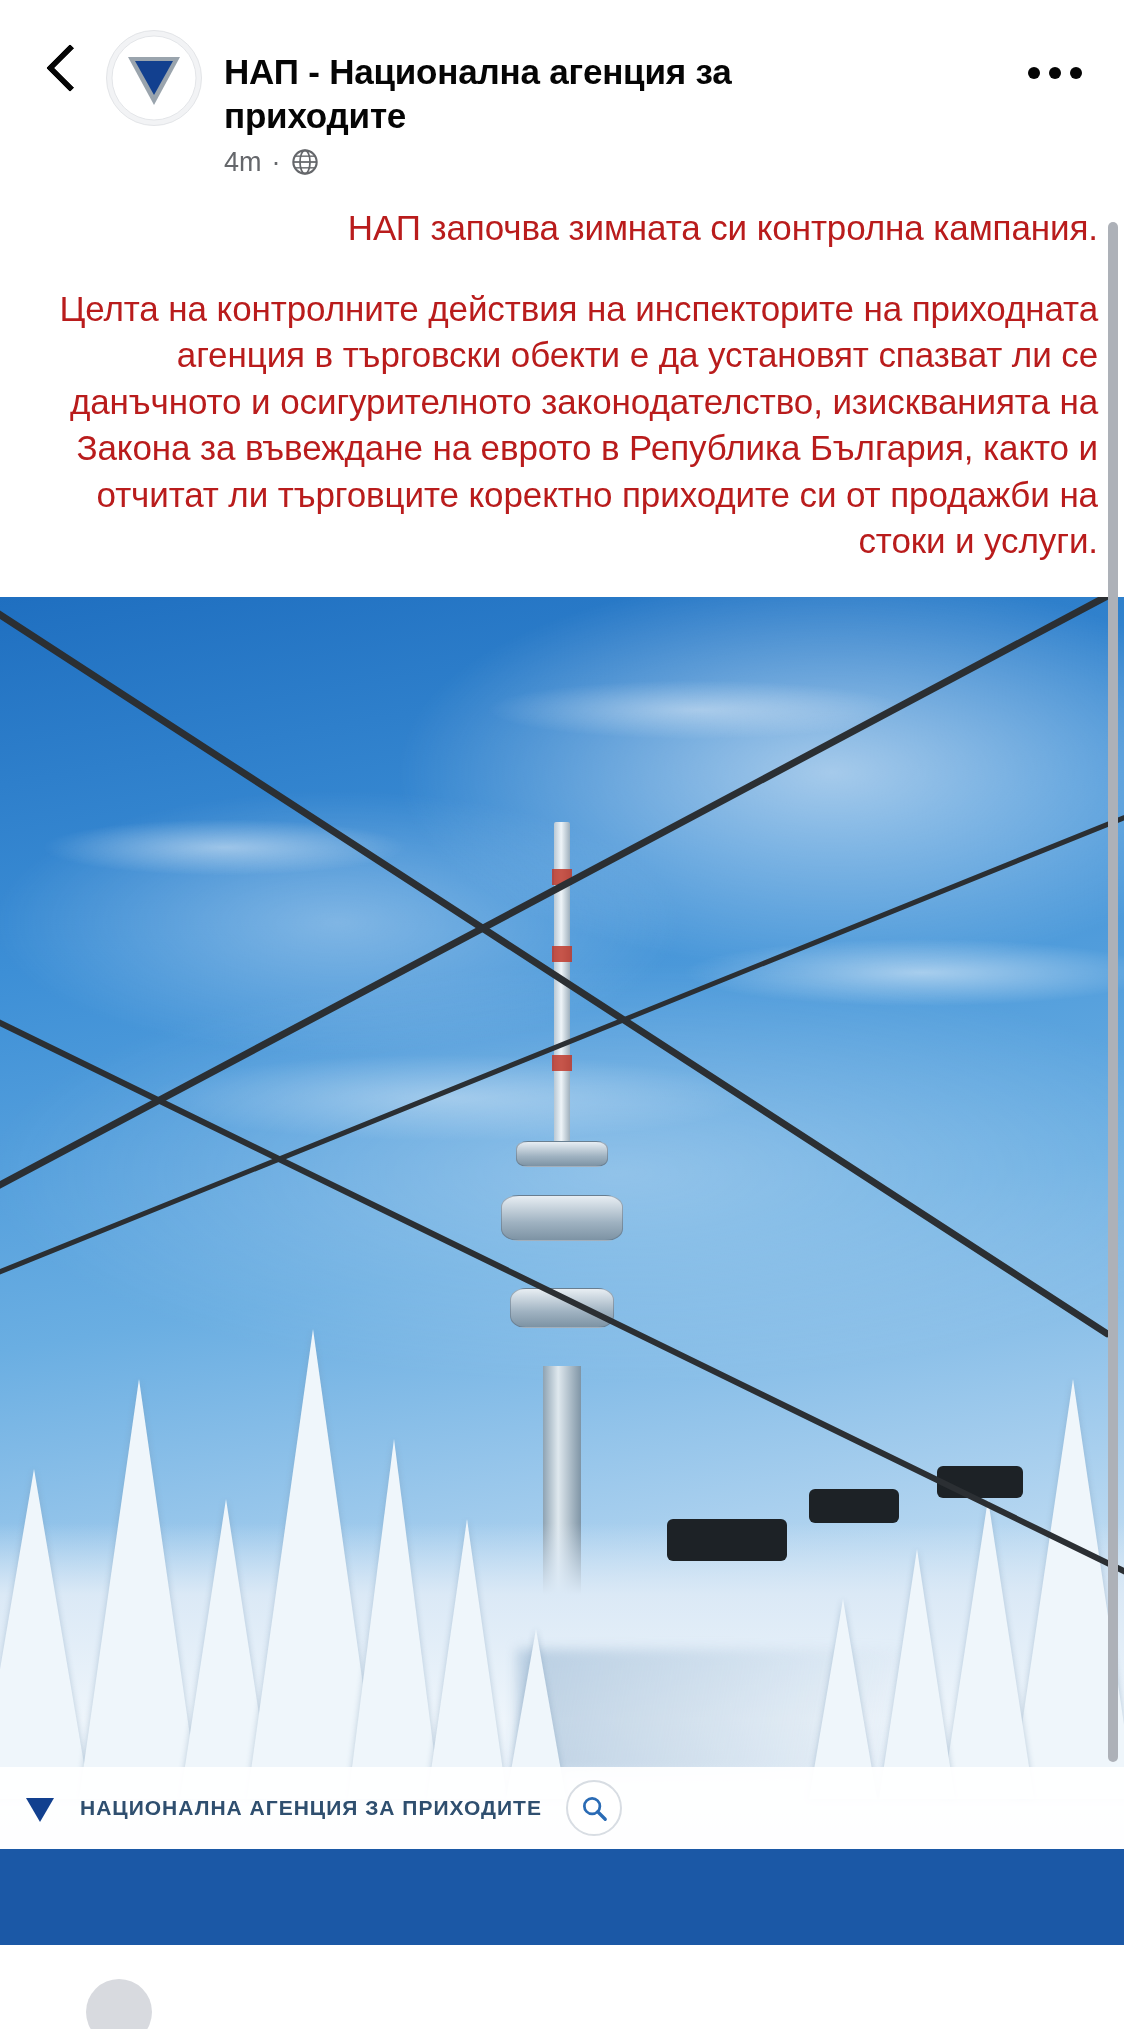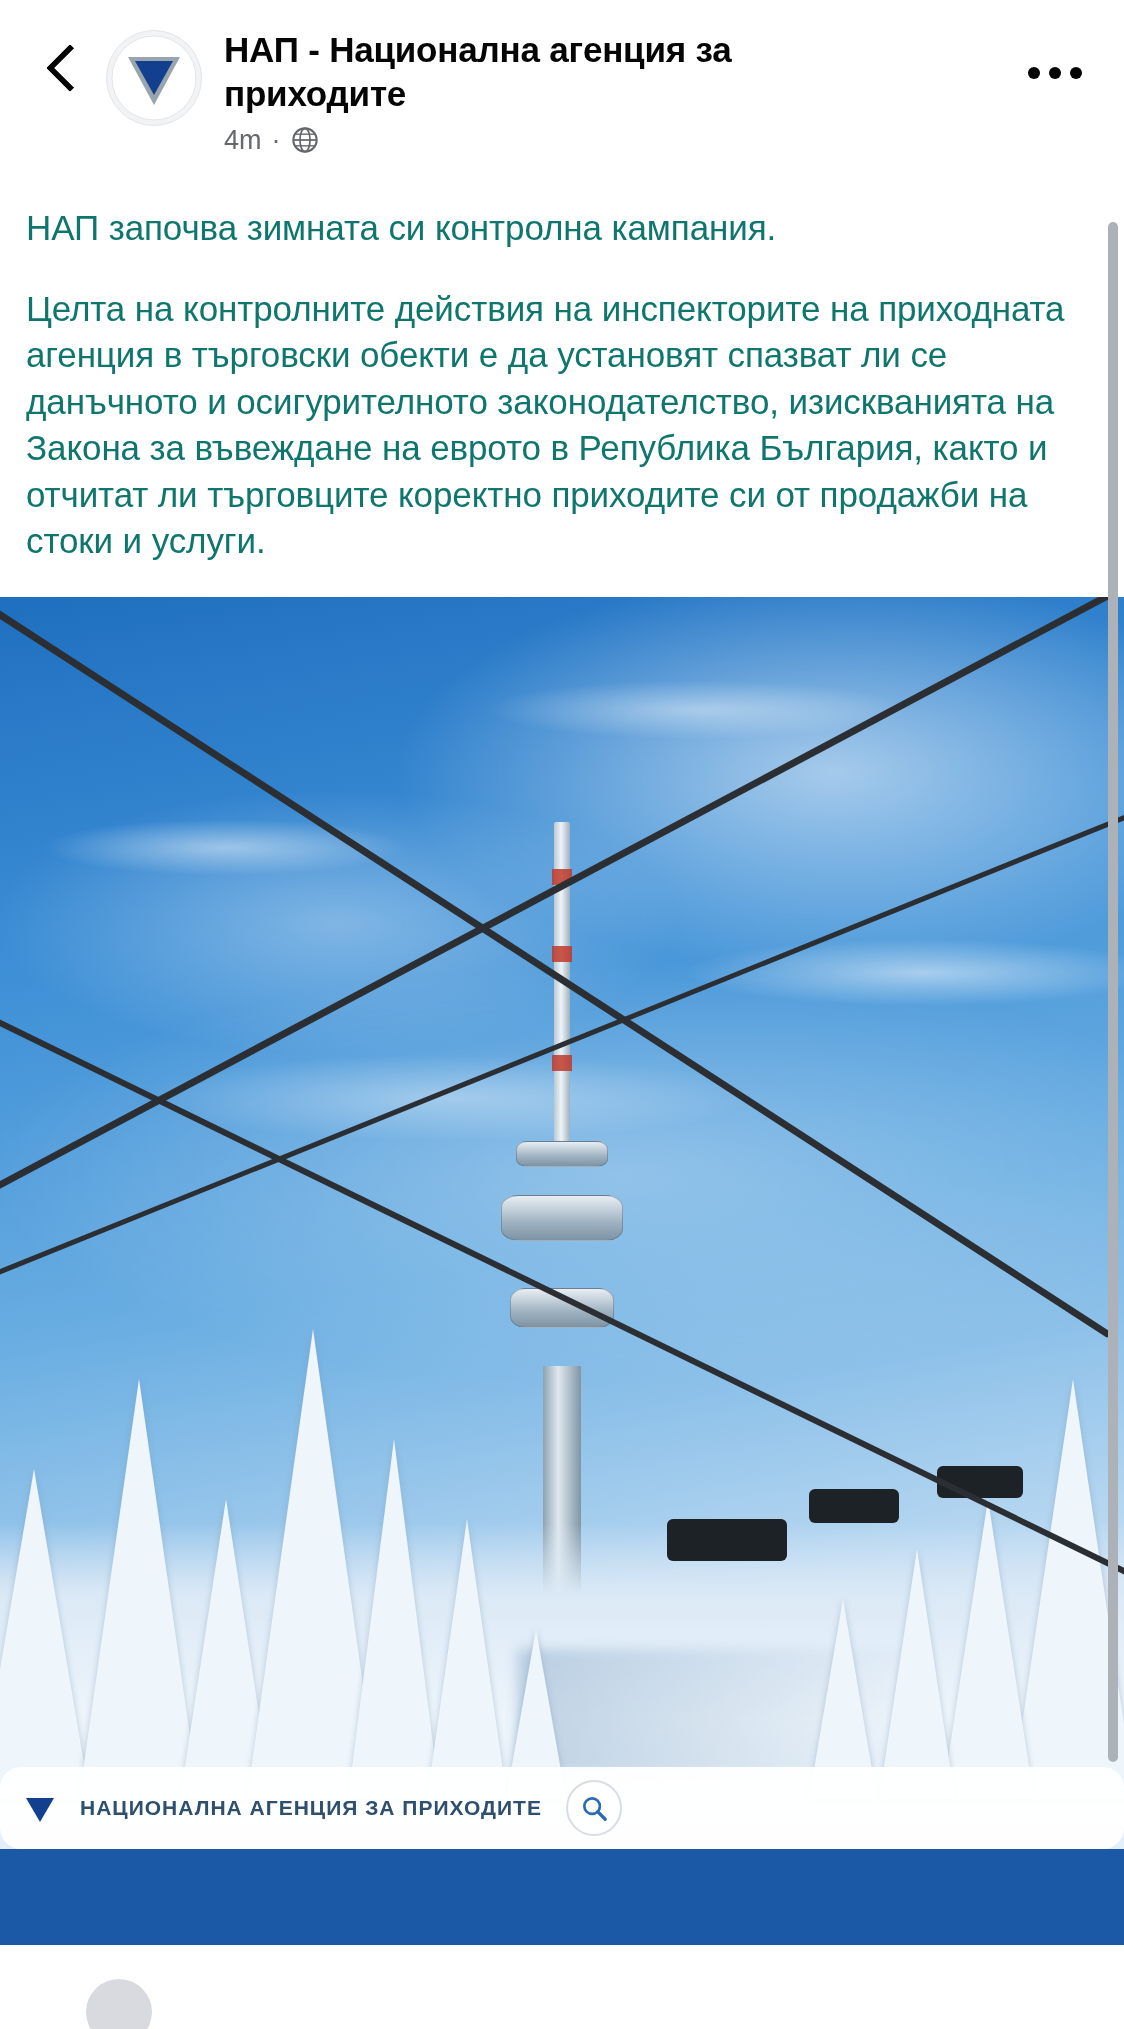--- a/index.html
+++ b/index.html
@@ -75,20 +75,21 @@
     justify-content: center;
     overflow: hidden;
     position: relative;
   }
   .avatar svg { display: block; }
   .header-text {
     flex: 1;
     padding-left: 22px;
     padding-top: 2px;
     min-width: 0;
+    margin-top: 22px;
   }
   .page-name {
     font-size: 35px;
     font-weight: bold;
     line-height: 1.26;
     letter-spacing: -0.2px;
     color: #050505;
     max-width: 560px;
   }
   .meta-row {
@@ -121,22 +122,23 @@
     height: 12px;
     border-radius: 50%;
     background: #050505;
   }
 
   
   .post-body {
     padding: 0 26px 16px 26px;
     font-size: 35px;
     line-height: 1.33;
-    color: #0f766e;
+    color: #b91c1c;
     letter-spacing: -0.1px;
+    text-align: right;
   }
   .post-body p {
     margin: 0 0 34px 0;
   }
   .post-body p:last-child { margin-bottom: 16px; }
 
   
   .post-media {
     width: 100%;
     flex: 1;
@@ -270,21 +272,20 @@
     left: 0;
     bottom: 0;
     width: 100%;
     height: 82px;
     background: rgba(255,255,255,0.94);
     display: flex;
     align-items: center;
     padding: 0 18px;
     box-sizing: border-box;
     gap: 18px;
-    border-radius: 21px;
   }
   .wm-logo {
     width: 44px;
     height: 44px;
     flex: none;
     display: flex;
     align-items: center;
     justify-content: center;
   }
   .wm-text {

